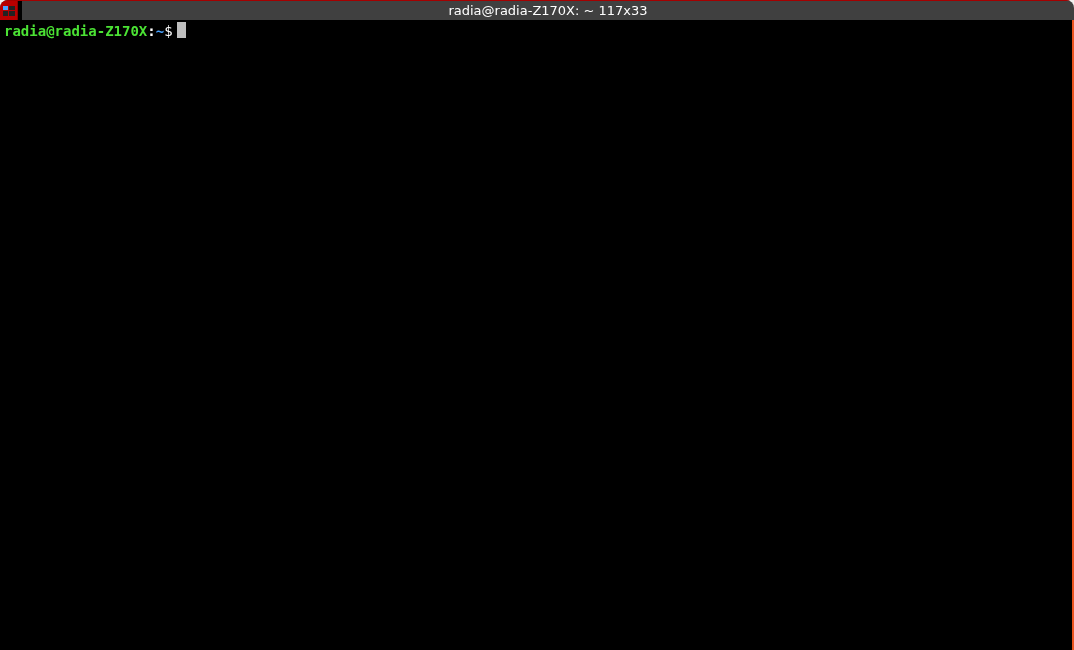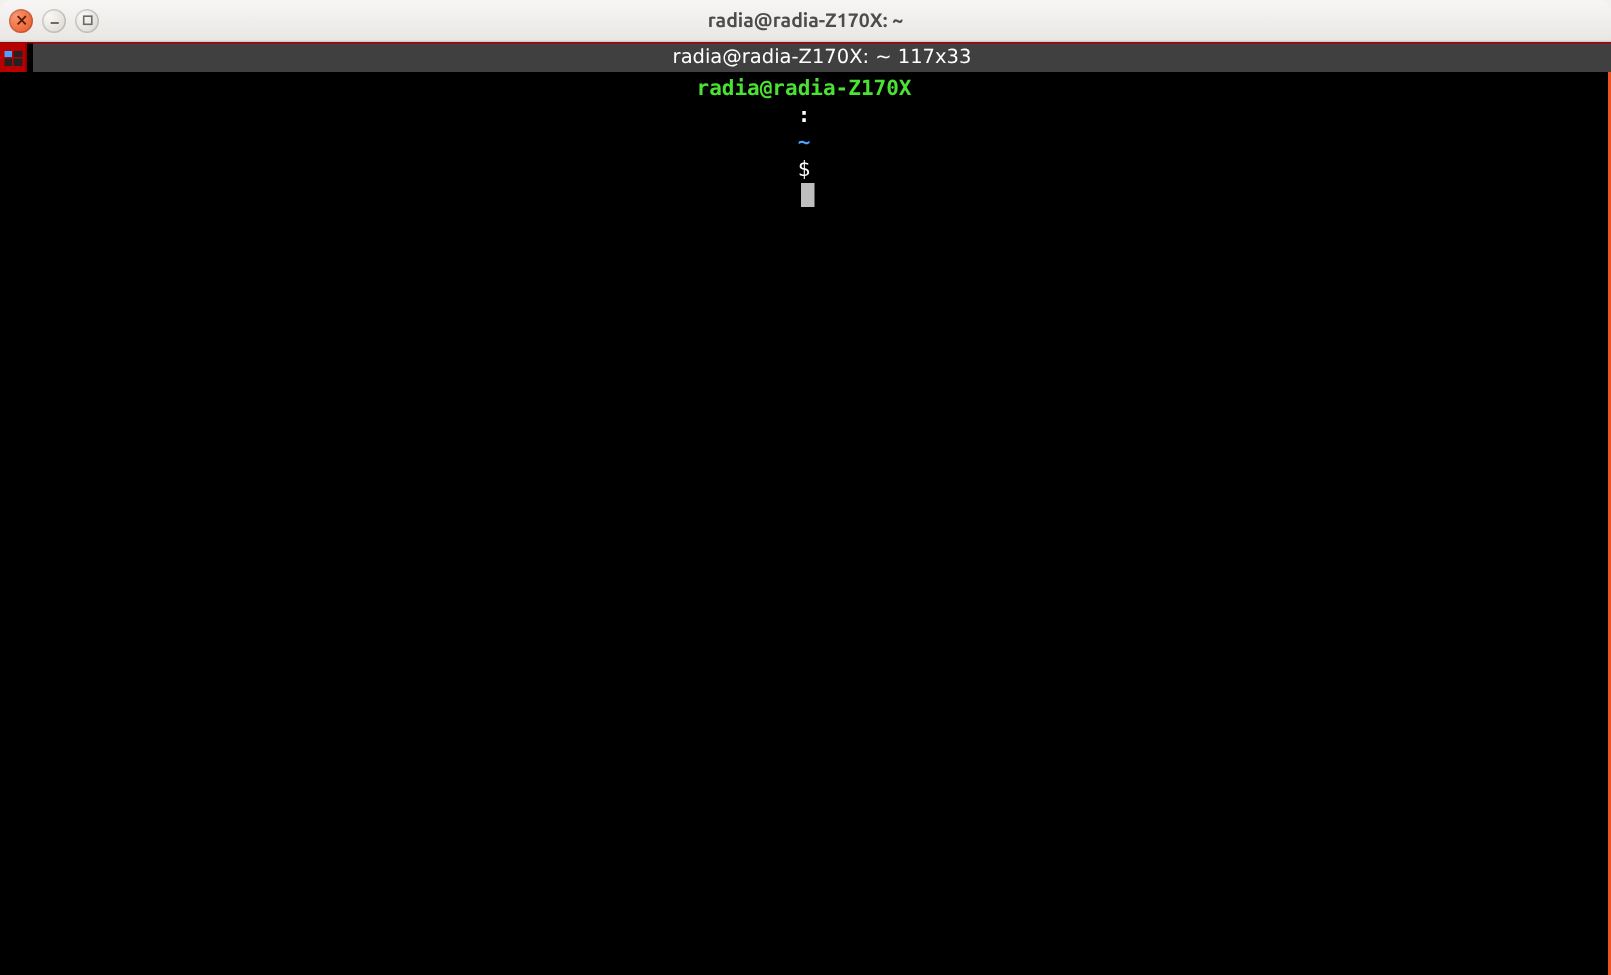--- a/index.html
+++ b/index.html
@@ -101,63 +101,41 @@
     font-family: "DejaVu Sans Mono", "Liberation Mono", monospace;
     font-size: 14px;
     line-height: 18px;
     color: #fff;
     padding: 2px 4px;
     position: relative;
     border-right: 2px solid #e95420;
   }
   .prompt-line {
     display: flex;
-    align-items: center;
+    align-items: flex-start;
     gap: 0;
     white-space: pre;
-    flex-direction: column;
   }
   .prompt-user { color: #4be234; font-weight: bold; }
   .prompt-colon { color: #ffffff; font-weight: bold; }
   .prompt-path { color: #4aa3ff; font-weight: bold; }
   .prompt-sym { color: #ffffff; }
   .cursor {
     display: inline-block;
     width: 9px; height: 16px;
     background: #bfbfbf;
     margin-left: 4px;
     vertical-align: text-bottom;
   }
 </style>
 </head>
 <body>
 
 <div class="window">
 
-  <div class="titlebar">
-    <div class="window-controls">
-      <div class="wbtn close">
-        <svg viewBox="0 0 10 10">
-          <line x1="2" y1="2" x2="8" y2="8" stroke="#5a1c00" stroke-width="1.4"></line>
-          <line x1="8" y1="2" x2="2" y2="8" stroke="#5a1c00" stroke-width="1.4"></line>
-        </svg>
-      </div>
-      <div class="wbtn">
-        <svg viewBox="0 0 10 10">
-          <line x1="2" y1="7" x2="8" y2="7" stroke="#6a6a6a" stroke-width="1.4"></line>
-        </svg>
-      </div>
-      <div class="wbtn">
-        <svg viewBox="0 0 10 10">
-          <rect x="2" y="2" width="6" height="6" fill="none" stroke="#6a6a6a" stroke-width="1.2"></rect>
-        </svg>
-      </div>
-    </div>
-    <div class="titlebar-title">radia@radia-Z170X: ~</div>
-  </div>
 
   <div class="tabbar">
     <div class="tab-indicator">
       <div class="tab-indicator-grid">
         <div class="active"></div>
           <div></div>
           <div></div>
           <div></div>
       </div>
     </div>

